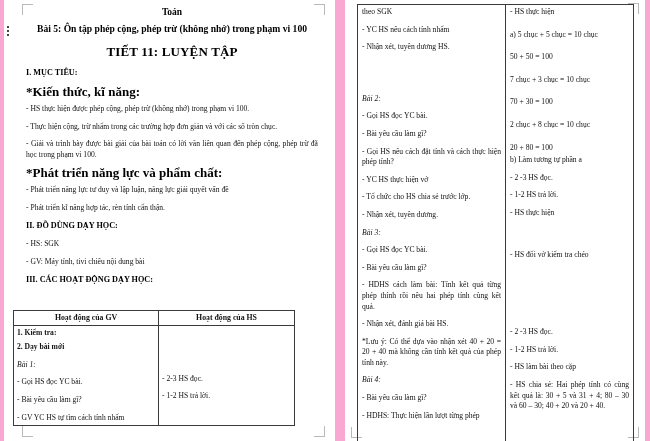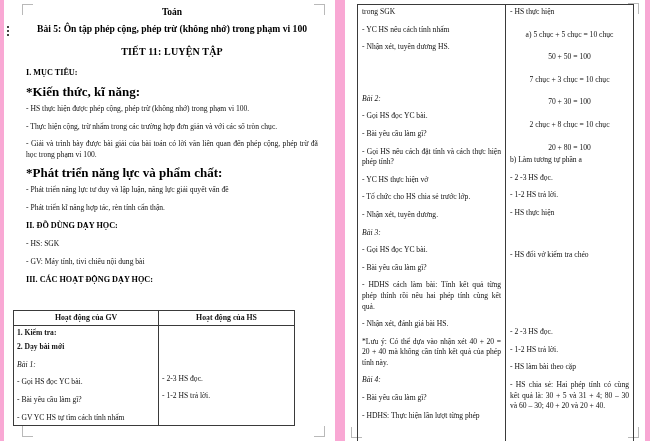--- a/index.html
+++ b/index.html
@@ -73,21 +73,21 @@
   }
   .doc-subtitle {
     font-weight: bold;
     font-size: 9.6px;
     line-height: 14px;
     margin: 0;
     color: #000;
   }
   .doc-tiet {
     font-weight: bold;
-    font-size: 10px;
+    font-size: 13px;
     line-height: 12px;
     margin: 10px 0 9px 0;
     letter-spacing: .15px;
   }
   .h-sec {
     font-weight: bold;
     font-size: 8.2px;
     line-height: 12px;
     margin: 0 0 7px 0;
   }
@@ -125,21 +125,21 @@
     font-weight: bold;
     font-size: 7.8px;
     padding: 1.5px 2px;
   }
   .cell-p { margin: 0 0 7px 0; text-align: justify; }
   .cell-p:last-child { margin-bottom: 0; }
   .cell-p.tight { margin-bottom: 4px; }
   .cell-p.bold { font-weight: bold; }
   .cell-p.ital { font-style: italic; }
   .cell-p.left { text-align: left; }
-  .cell-p.num { margin: 12px 0 2px 0; text-align: center; }
+  .cell-p.num { margin: 12px 0 2px 0; text-align: left; }
   .spacer-24 { height: 24px; }
   .spacer-34 { height: 34px; }
   .spacer-46 { height: 46px; }
   .spacer-60 { height: 60px; }
 
   
   .tbl-left-wrap {
     position: absolute;
     left: 9px; top: 310px;
     width: 282px;
@@ -240,21 +240,21 @@
 
       <div class="crop tr" style="right:6px; top:3px;"></div>
       <div class="crop br" style="right:6px; bottom:3px;"></div>
       <div class="crop bl" style="left:6px; bottom:3px;"></div>
 
       <div class="tbl-right-wrap">
         <table class="grid">
           <tbody>
             <tr>
               <td>
-                <p class="cell-p left">trong SGK</p>
+                <p class="cell-p left">theo SGK</p>
                 <p class="cell-p left">- YC HS nêu cách tính nhẩm</p>
                 <p class="cell-p left">- Nhận xét, tuyên dương HS.</p>
                 <div class="spacer-34"></div>
                 <p class="cell-p ital left">Bài 2:</p>
                 <p class="cell-p left">- Gọi HS đọc YC bài.</p>
                 <p class="cell-p left">- Bài yêu cầu làm gì?</p>
                 <p class="cell-p">- Gọi HS nêu cách đặt tính và cách thực hiện phép tính?</p>
                 <p class="cell-p left">- YC HS thực hiện vở</p>
                 <p class="cell-p left">- Tổ chức cho HS chia sẻ trước lớp.</p>
                 <p class="cell-p left">- Nhận xét, tuyên dương.</p>

